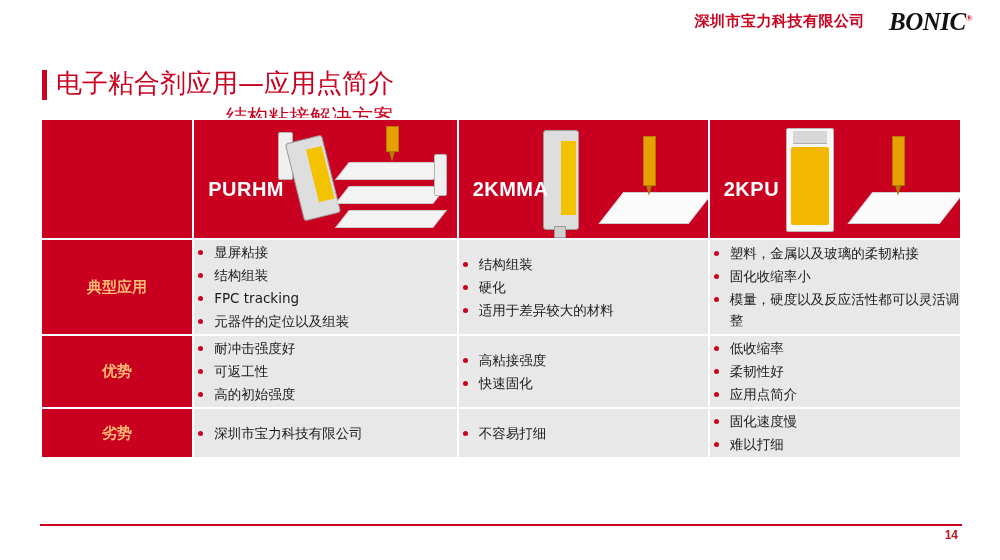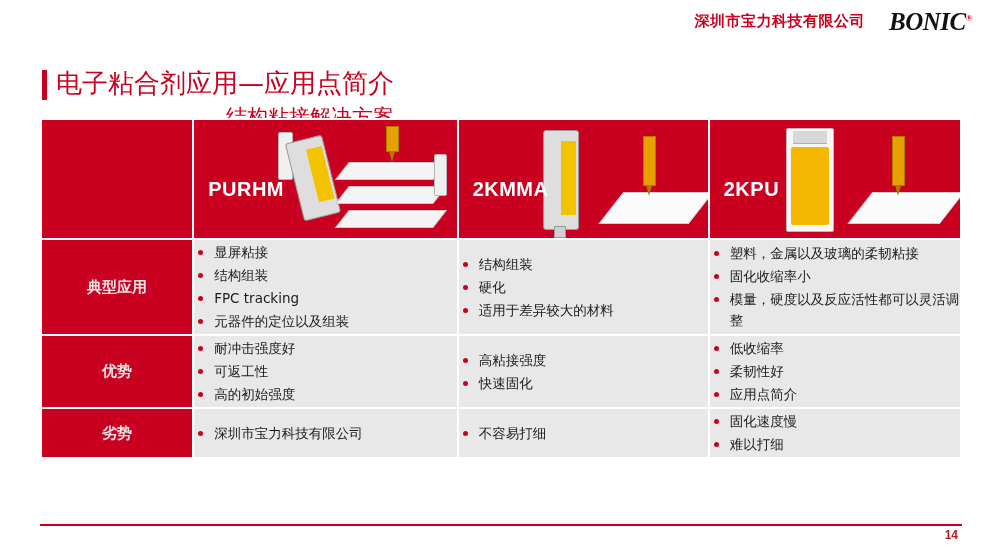--- a/index.html
+++ b/index.html
@@ -110,21 +110,21 @@
     top: 46px;
     color: #ffffff;
     font-size: 20px;
     font-weight: bold;
     letter-spacing: 0.5px;
     margin-top: 12px;
   }
 
   .row-label {
     background: #c9001f;
-    color: #e5e5e5;
+    color: #fdba74;
     text-align: center;
     font-size: 15px;
     font-weight: bold;
     width: 152px;
     font-family: "DejaVu Sans", sans-serif;
   }
   .cell {
     background: #e8e8e8;
     padding: 10px 6px 10px 10px;
   }

